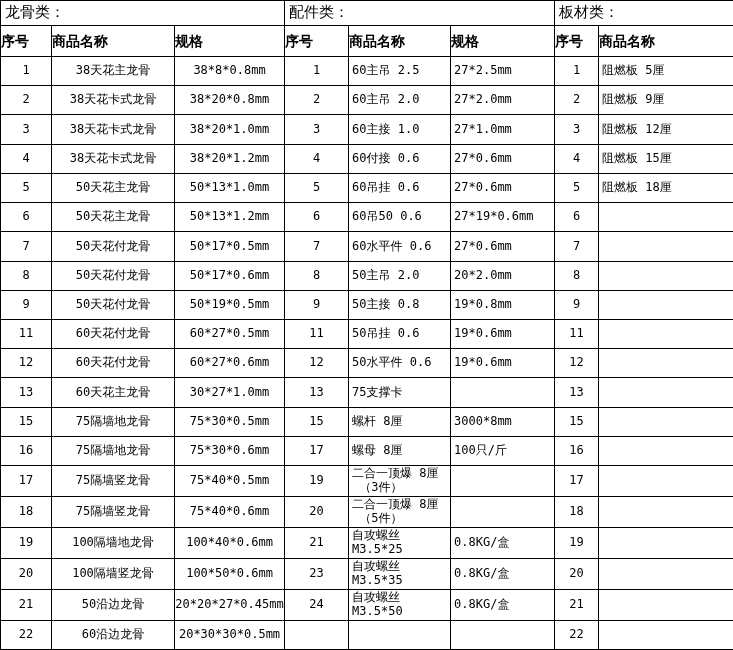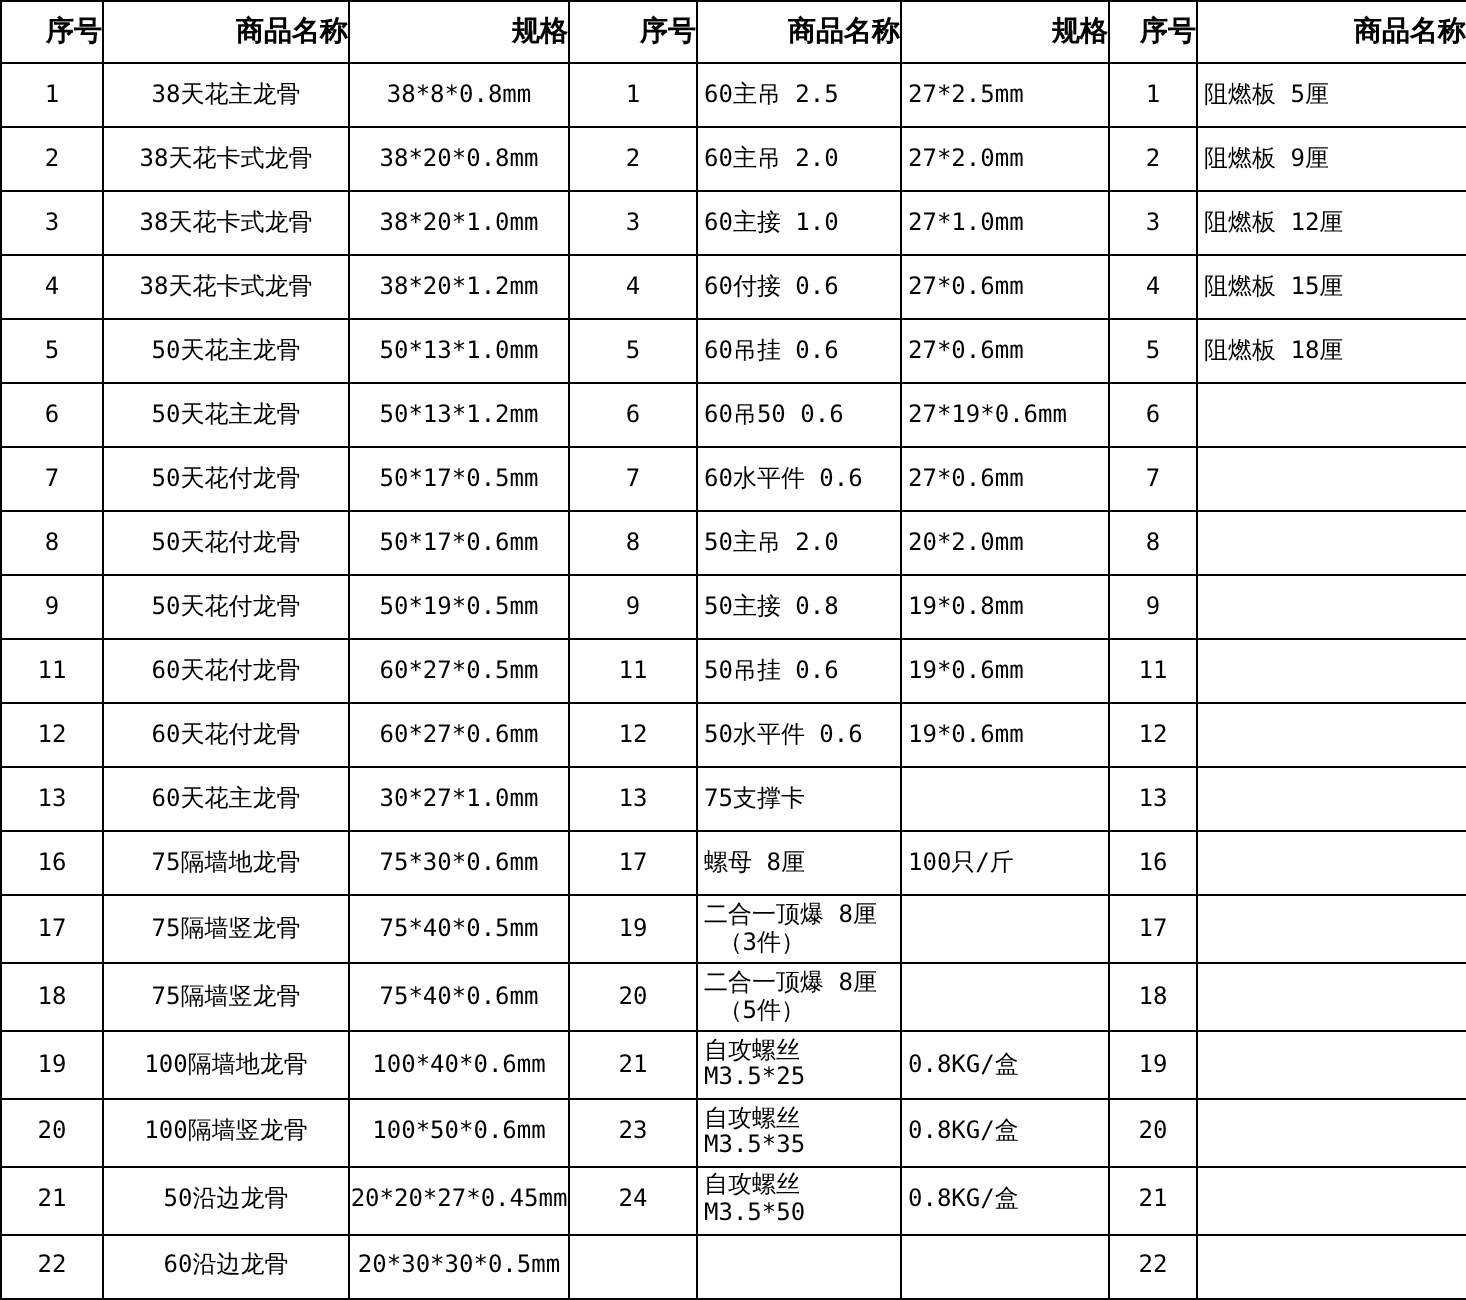--- a/index.html
+++ b/index.html
@@ -33,21 +33,21 @@
     font-size: 15px;
     font-weight: normal;
     text-align: left;
     padding-left: 4px;
     height: 24px;
   }
   th {
     font-family: "DejaVu Sans", sans-serif;
     font-size: 14px;
     font-weight: bold;
-    text-align: right;
+    text-align: left;
     height: 30px;
     margin-left: 24px;
   }
   tbody td {
     font-family: "DejaVu Sans Mono", "DejaVu Sans", monospace;
     font-size: 12px;
     height: 26px;
   }
   td.ctr { text-align: center; }
   td.lft { text-align: left; padding-left: 3px; }
@@ -62,20 +62,25 @@
       <col style="width:123px">
       <col style="width:110px">
       <col style="width:64px">
       <col style="width:102px">
       <col style="width:104px">
       <col style="width:44px">
       <col style="width:135px">
     </colgroup>
     <thead>
       <tr>
+        <td class="title-cell" colspan="3">龙骨类：</td>
+        <td class="title-cell" colspan="3">配件类：</td>
+        <td class="title-cell" colspan="2">板材类：</td>
+      </tr>
+      <tr>
         <th>序号</th>
         <th>商品名称</th>
         <th>规格</th>
         <th>序号</th>
         <th>商品名称</th>
         <th>规格</th>
         <th>序号</th>
         <th>商品名称</th>
       </tr>
     </thead>
@@ -194,20 +199,30 @@
           <td class="ctr">13</td>
           <td class="ctr">60天花主龙骨</td>
           <td class="ctr">30*27*1.0mm</td>
           <td class="ctr">13</td>
           <td class="lft">75支撑卡</td>
           <td class="lft"></td>
           <td class="ctr">13</td>
           <td class="lft"></td>
         </tr>
         <tr>
+          <td class="ctr">15</td>
+          <td class="ctr">75隔墙地龙骨</td>
+          <td class="ctr">75*30*0.5mm</td>
+          <td class="ctr">15</td>
+          <td class="lft">螺杆 8厘</td>
+          <td class="lft">3000*8mm</td>
+          <td class="ctr">15</td>
+          <td class="lft"></td>
+        </tr>
+        <tr>
           <td class="ctr">16</td>
           <td class="ctr">75隔墙地龙骨</td>
           <td class="ctr">75*30*0.6mm</td>
           <td class="ctr">17</td>
           <td class="lft">螺母 8厘</td>
           <td class="lft">100只/斤</td>
           <td class="ctr">16</td>
           <td class="lft"></td>
         </tr>
         <tr>

